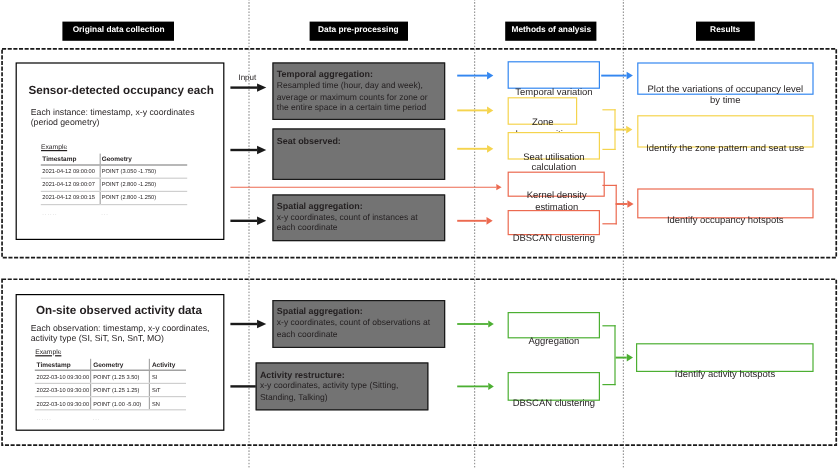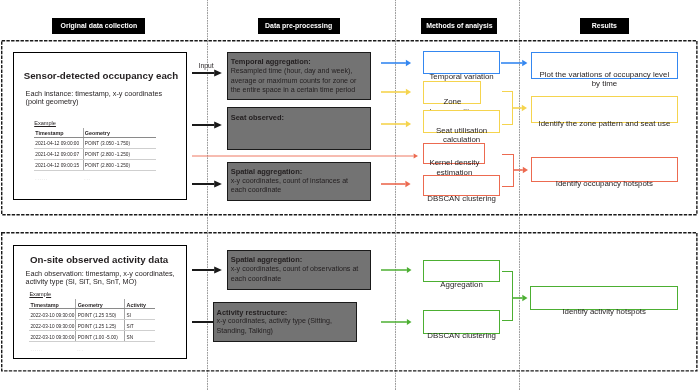--- a/index.html
+++ b/index.html
@@ -71,21 +71,21 @@
 <div class="vsep" style="left:395.4px;"></div>
 <div class="vsep" style="left:518.8px;"></div>
 <svg class="arw" style="left:1.4px;top:40.4px;width:696.6px;height:175.4px;" viewBox="0 0 696.6 175.4">
       <rect x="0.7" y="0.7" width="695.2" height="174.0" fill="none" stroke="#1a1a1a" stroke-width="1.4" stroke-dasharray="3.4 1.3"></rect>
     </svg>
 <svg class="arw" style="left:1.4px;top:232.4px;width:696.6px;height:139.6px;" viewBox="0 0 696.6 139.6">
       <rect x="0.7" y="0.7" width="695.2" height="138.2" fill="none" stroke="#1a1a1a" stroke-width="1.4" stroke-dasharray="3.4 1.3"></rect>
     </svg>
 <div class="card" style="left:13.2px;top:52.0px;width:173.6px;height:147.6px;"></div>
 <div class="card-title" style="left:23.7px;top:71.0px;">Sensor-detected occupancy each</div>
-<div class="card-desc" style="left:25.6px;top:89.9px;width:145px;">Each instance: timestamp, x-y coordinates (point geometry)</div>
+<div class="card-desc" style="left:25.6px;top:89.9px;width:145px;">Each instance: timestamp, x-y coordinates (period geometry)</div>
 <div class="card-ex" style="left:34.2px;top:120.4px;">Example</div>
 <table class="extbl" style="left:34.1px;top:127.8px;width:122px;">
       <tbody>
         <tr>
           <th style="width:49px;">Timestamp</th>
           <th class="vline" style="width:73px;">Geometry</th>
         </tr>
         <tr>
           <td>2021-04-12 09:00:00</td>
           <td class="vline">POINT (3.050 -1.750)</td>
@@ -158,21 +158,21 @@
         <span>Zone</span>
         <span>decomposition</span>
       </div>
     </div>
 <div class="mbox" style="left:423.4px;top:110.1px;width:76.4px;height:22.5px;border:1.3px solid #F5D44E;">
       <div class="lbl">
         <span>Seat utilisation</span>
         <span>calculation</span>
       </div>
     </div>
-<div class="mbox" style="left:423.4px;top:143.3px;width:62px;height:20.8px;border:1.3px solid #EC6A50;">
+<div class="mbox" style="left:423.4px;top:143.3px;width:81px;height:20.8px;border:1.3px solid #EC6A50;">
       <div class="lbl">
         <span>Kernel density</span>
         <span>estimation</span>
       </div>
     </div>
 <div class="mbox" style="left:423.4px;top:174.6px;width:76.4px;height:21.0px;border:1.3px solid #EC6A50;">
       <div class="lbl">
         <span>DBSCAN clustering</span>
       </div>
     </div>

